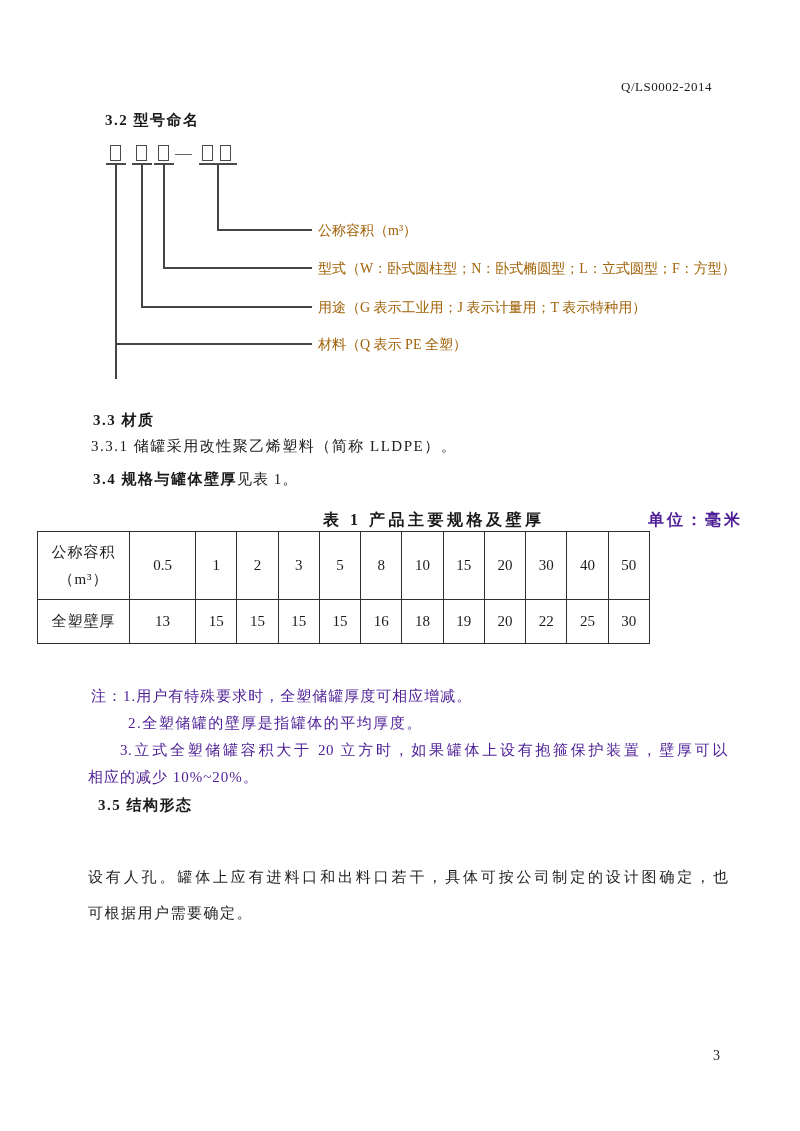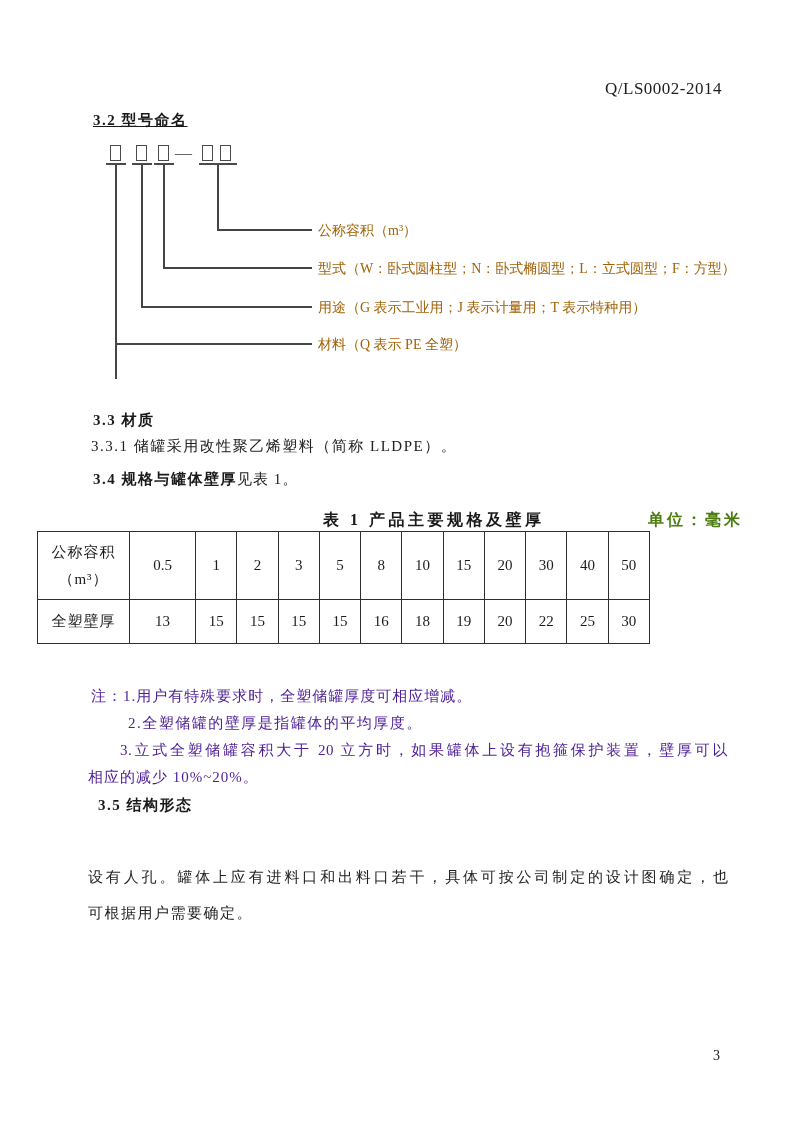--- a/index.html
+++ b/index.html
@@ -2,40 +2,40 @@
 <html><head>
 <meta charset="utf-8">
 <style>
   html,body { margin:0; padding:0; background:#ffffff; }
   .page {
     position:relative; width:800px; height:1131px; margin:0 auto;
     background:#ffffff; color:#212121; overflow:hidden;
     font-family:"Liberation Serif","DejaVu Serif",serif;
   }
   .abs { position:absolute; }
-  .docnum { top:79px; right:78px; font-size:17px; letter-spacing:0.5px; color:#1d1d1d; }
+  .docnum { top:79px; right:88px; font-size:13px; letter-spacing:0.5px; color:#1d1d1d; }
   .h { font-weight:bold; font-size:15px; letter-spacing:1.5px; color:#1a1a1a; }
-  .h32 { top:111px; left:93px;text-decoration:underline; }
+  .h32 { top:111px; left:105px; }
   .h33 { top:411px; left:93px; }
   .h34 { top:470px; left:93px; }
   .h34 .tail { font-weight:normal; letter-spacing:1px; }
   .h35 { top:796px; left:98px; }
   .clause { top:437px; left:91px; font-size:15px; letter-spacing:1.5px; }
 
   
   .box { width:9px; height:14px; border:1.5px solid #4a4a4a; background:#fff; }
   .ul  { height:2px; background:#4a4a4a; }
   .vl  { width:1.5px; background:#454545; }
   .hl  { height:1.5px; background:#454545; }
   .dash { top:143px; left:175px; font-size:17px; color:#4a4a4a; letter-spacing:0; }
   .dlabel { left:318px; font-size:14px; color:#a16207; white-space:nowrap; }
 
   
   .tcaption { top:510px; left:323px; font-size:16px; font-weight:bold; letter-spacing:3.5px; color:#1a1a1a; }
-  .tunit   { top:510px; right:57px; font-size:16px; font-weight:bold; letter-spacing:3px; color:#4d7c0f; }
+  .tunit   { top:510px; right:57px; font-size:16px; font-weight:bold; letter-spacing:3px; color:#4c1d95; }
   table.spec { position:absolute; top:531px; left:37px; width:613px;
     border-collapse:collapse; table-layout:fixed; }
   table.spec td, table.spec th {
     border:1px solid #2f2f2f; text-align:center; vertical-align:middle;
     font-size:15px; font-weight:normal; color:#1c1c1c; padding:0;
     font-family:"Liberation Serif","DejaVu Serif",serif;
   }
   tr.r1 { height:68px; } tr.r2 { height:44px; }
   .hdr2l div { line-height:27px; letter-spacing:1px; }
 

